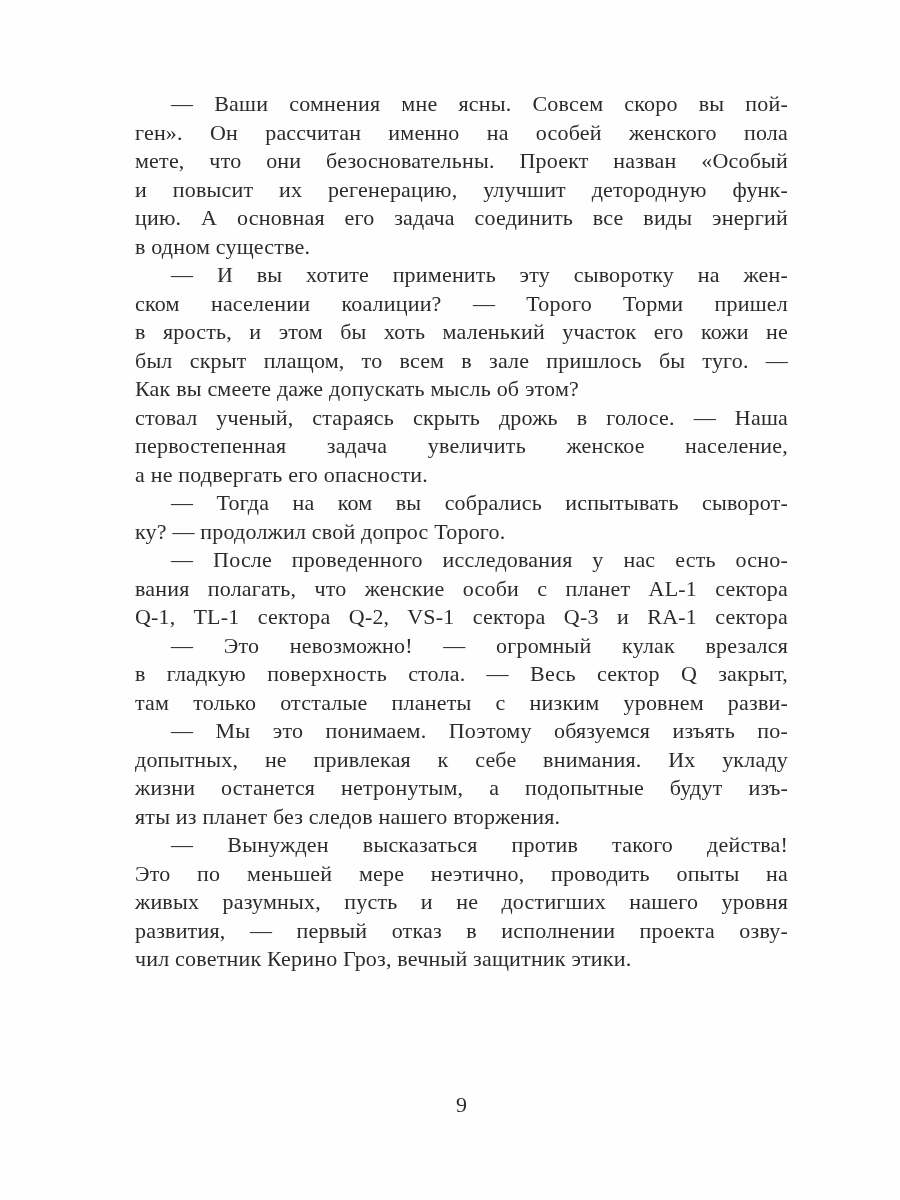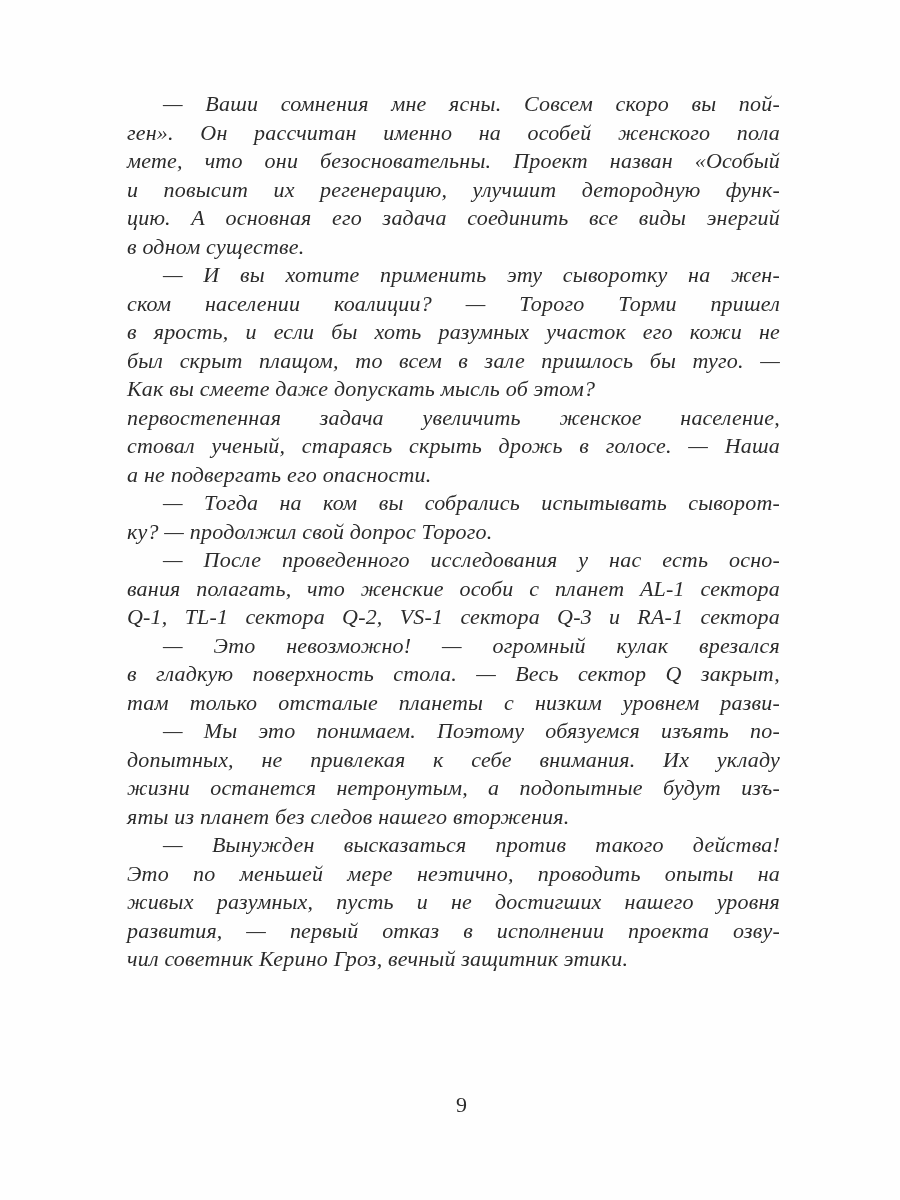--- a/index.html
+++ b/index.html
@@ -15,27 +15,26 @@
   .page {
     position: relative;
     width: 900px;
     height: 1200px;
     background: #fefefe;
     font-family: "Liberation Serif", "DejaVu Serif", serif;
     color: #2b2b2b;
   }
   .text-block {
     position: absolute;
-    left: 127px;
+    left: 135px;
     top: 90px;
     width: 653px;
     font-size: 22px;
     line-height: 28.5px;
     letter-spacing: 0.2px;
-    font-style: italic;
   }
   .paragraph {
     margin: 0;
     padding: 0;
   }
   .line {
     text-align: justify;
     text-align-last: justify;
   }
   .line.first {
@@ -63,27 +62,27 @@
         <div class="line first">— Ваши сомнения мне ясны. Совсем скоро вы пой-</div>
         <div class="line">ген». Он рассчитан именно на особей женского пола</div>
         <div class="line">мете, что они безосновательны. Проект назван «Особый</div>
         <div class="line">и повысит их регенерацию, улучшит детородную функ-</div>
         <div class="line">цию. А основная его задача соединить все виды энергий</div>
         <div class="line last">в одном существе.</div>
       </div>
       <div class="paragraph">
         <div class="line first">— И вы хотите применить эту сыворотку на жен-</div>
         <div class="line">ском населении коалиции? — Торого Торми пришел</div>
-        <div class="line">в ярость, и если бы хоть разумных участок его кожи не</div>
+        <div class="line">в ярость, и этом бы хоть маленький участок его кожи не</div>
         <div class="line">был скрыт плащом, то всем в зале пришлось бы туго. —</div>
         <div class="line last">Как вы смеете даже допускать мысль об этом?</div>
       </div>
       <div class="paragraph">
+        <div class="line">стовал ученый, стараясь скрыть дрожь в голосе. — Наша</div>
         <div class="line">первостепенная задача увеличить женское население,</div>
-        <div class="line">стовал ученый, стараясь скрыть дрожь в голосе. — Наша</div>
         <div class="line last">а не подвергать его опасности.</div>
       </div>
       <div class="paragraph">
         <div class="line first">— Тогда на ком вы собрались испытывать сыворот-</div>
         <div class="line last">ку? — продолжил свой допрос Торого.</div>
       </div>
       <div class="paragraph">
         <div class="line first">— После проведенного исследования у нас есть осно-</div>
         <div class="line">вания полагать, что женские особи с планет AL-1 сектора</div>
         <div class="line">Q-1, TL-1 сектора Q-2, VS-1 сектора Q-3 и RA-1 сектора</div>

